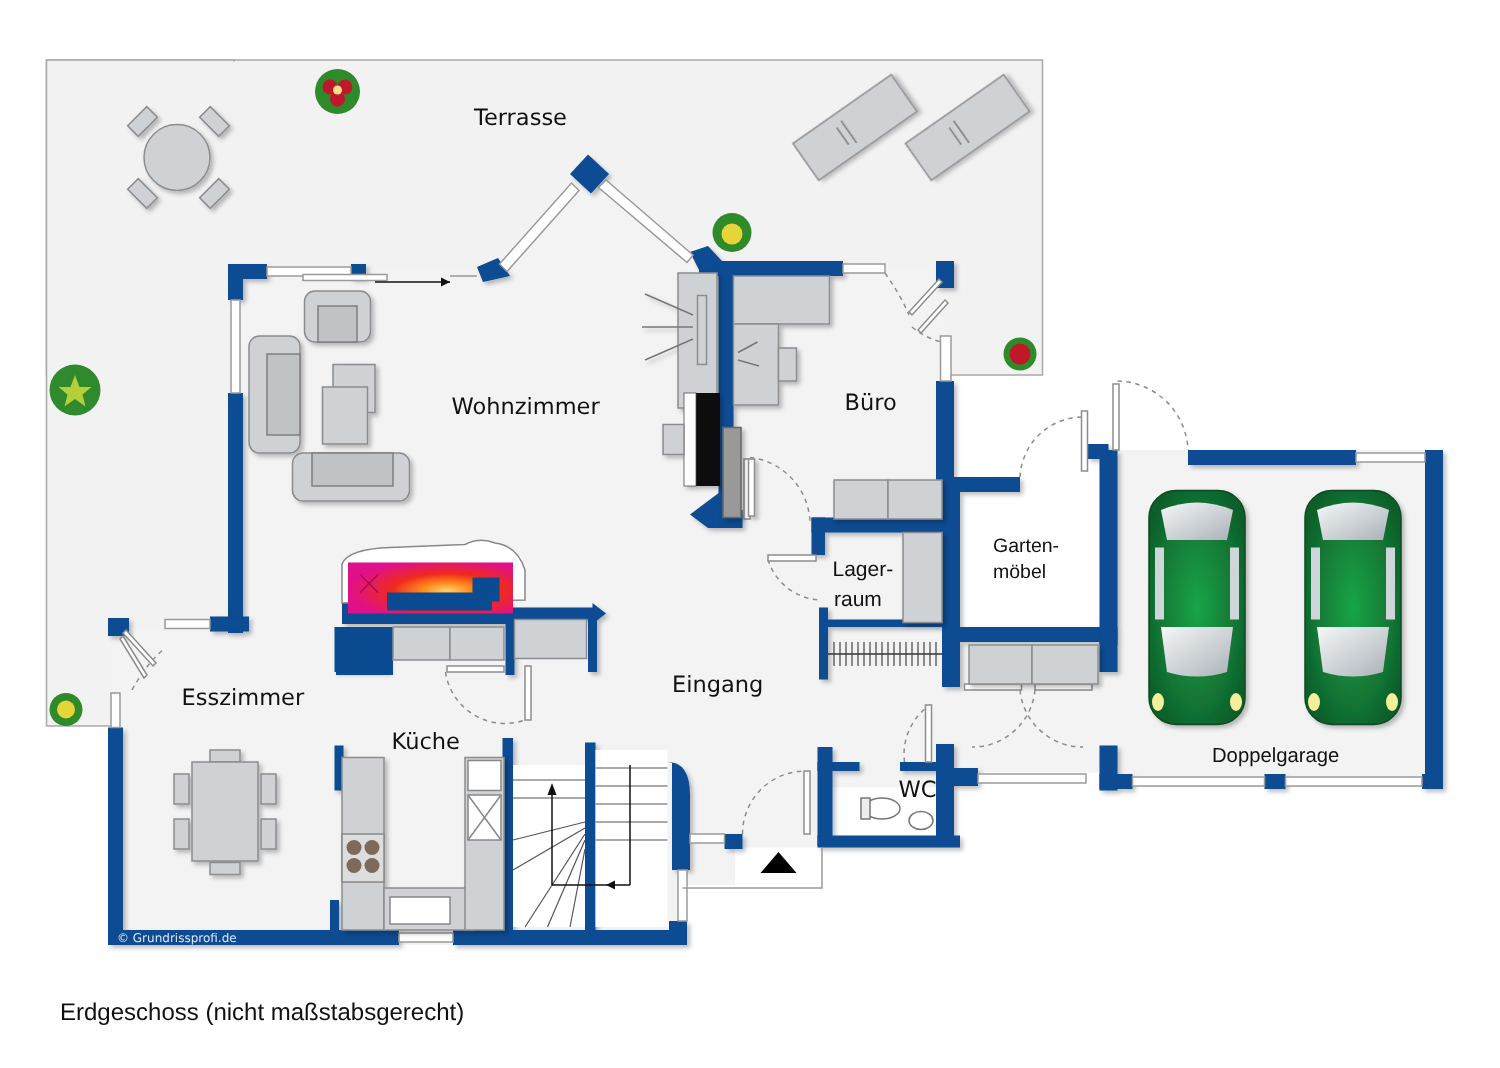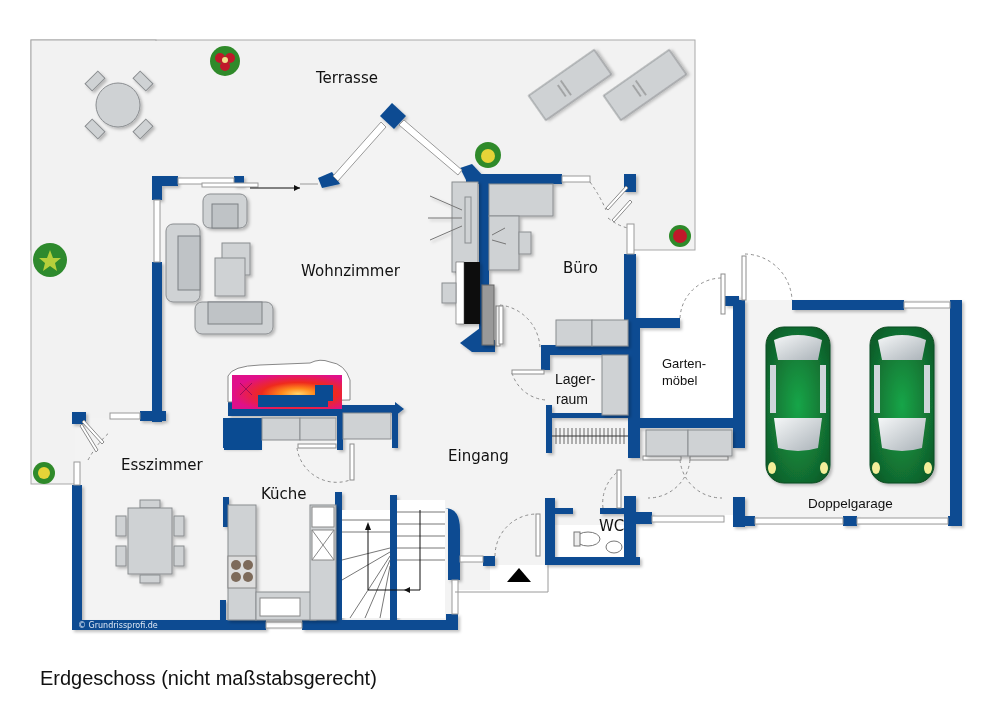--- a/index.html
+++ b/index.html
@@ -2,21 +2,21 @@
 <html><head>
 <meta charset="utf-8">
 <style>
   html, body { margin: 0; padding: 0; background: #ffffff; }
   body { width: 1000px; height: 712px; position: relative; overflow: hidden; font-family: "DejaVu Sans", sans-serif; }
   #plan { position: absolute; left: 0; top: 0; width: 1000px; height: 712px; }
   .room-label { font-family: "DejaVu Sans", sans-serif; font-size: 15px; fill: #111; }
   .room-label-sm { font-family: "Liberation Sans", sans-serif; font-size: 14px; fill: #111; }
   .garage-label { font-family: "Liberation Sans", sans-serif; font-size: 13.5px; fill: #111; }
   .copyright { font-family: "DejaVu Sans", sans-serif; font-size: 8px; fill: #dfe8f5; }
-  #caption { position: absolute; left: 40px; top: 667px; font-family: "Liberation Sans", sans-serif; font-size: 20px; color: #111; }
+  #caption { position: absolute; left: 40px; top: 667px; font-family: "Liberation Sans", sans-serif; font-size: 16px; color: #111; }
   .wall { fill: #0a4b92; }
   .floor { fill: #f3f3f3; }
   .furn { fill: #cfd2d4; stroke: #8a8d90; stroke-width: 1; }
   .furn-dark { fill: #bfc3c6; stroke: #7d8083; stroke-width: 1; }
   .win { fill: #ffffff; stroke: #9a9a9a; stroke-width: 1; }
   .swing { fill: none; stroke: #8d8d8d; stroke-width: 1; stroke-dasharray: 3 3; }
   .door { fill: #ffffff; stroke: #8d8d8d; stroke-width: 1; }
   .thin { fill: none; stroke: #9a9a9a; stroke-width: 1; }
 </style>
 </head>

